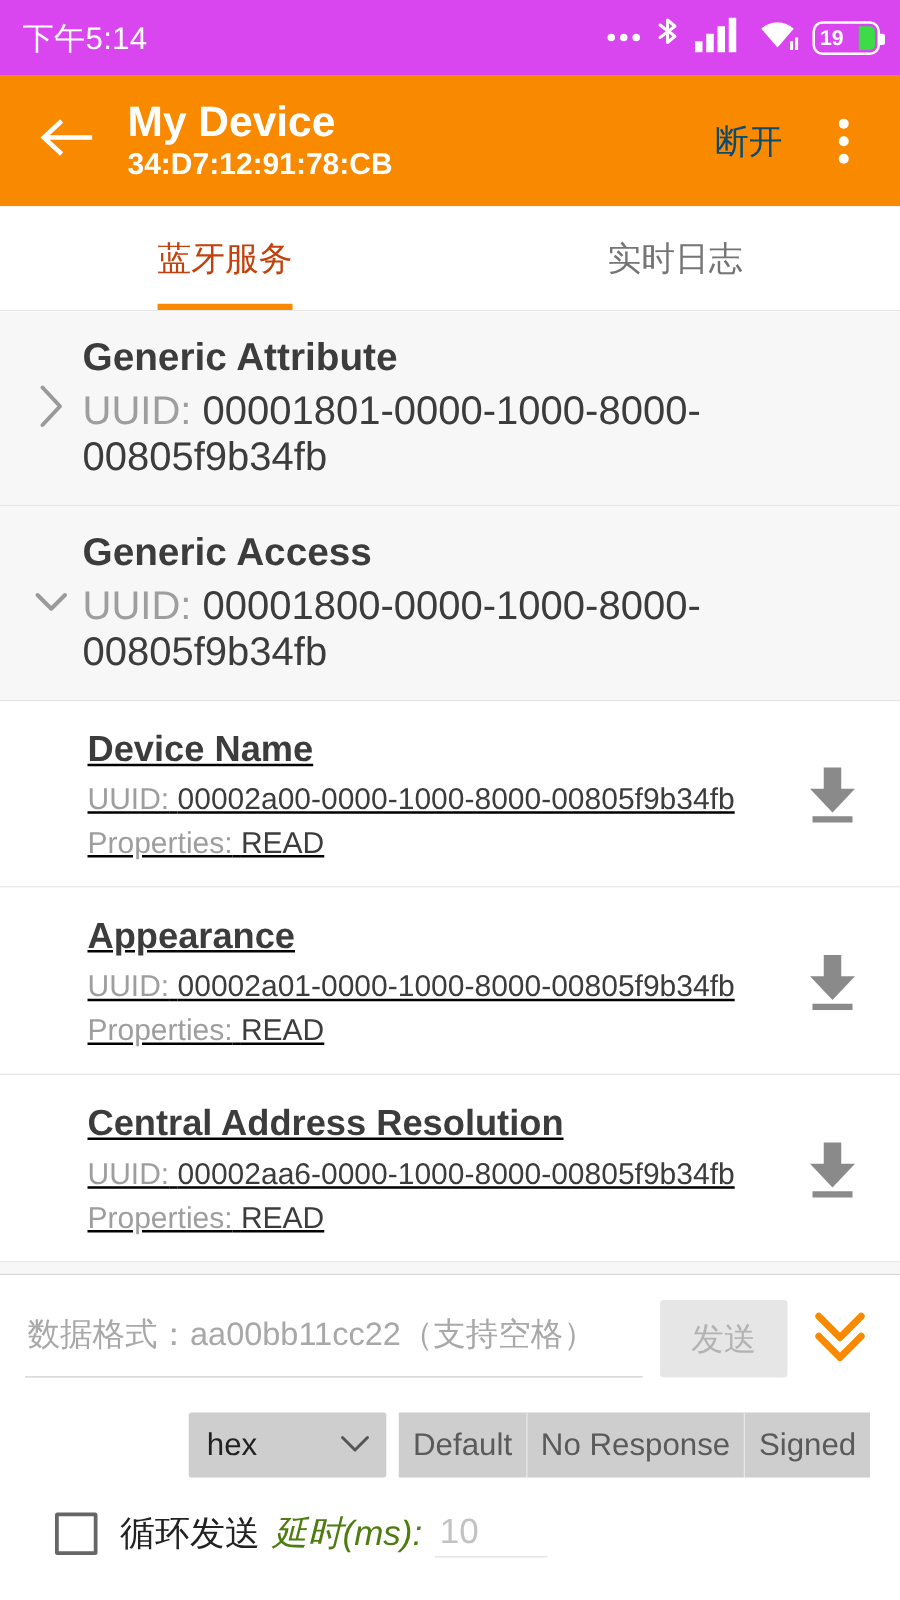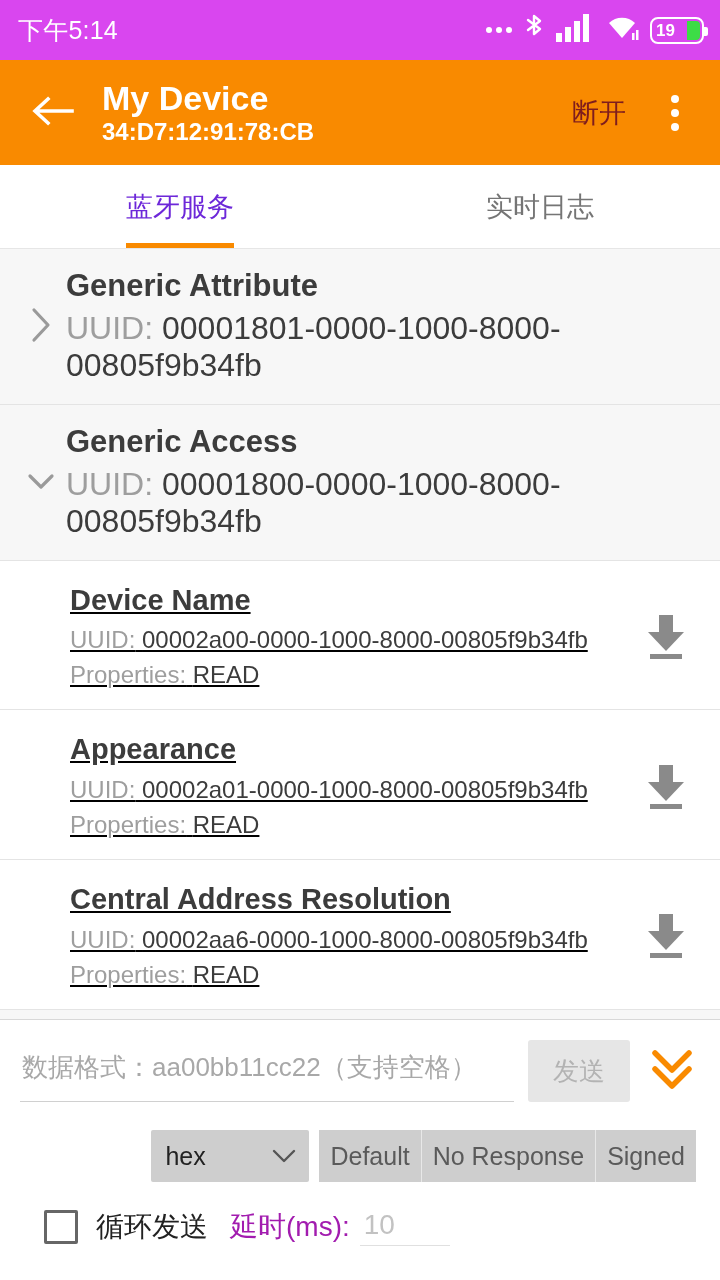--- a/index.html
+++ b/index.html
@@ -37,37 +37,37 @@
 
   
   .appbar {
     height: 105px; background: #F98A00; color: #fff;
     display: flex; align-items: center; padding: 0 20px 0 24px;
   }
   .back-btn { width: 56px; height: 56px; display: flex; align-items: center; justify-content: center; }
   .title-wrap { flex: 1; margin-left: 22px; }
   .dev-title { font-size: 34px; font-weight: 700; line-height: 1.12; }
   .dev-mac { font-size: 24px; font-weight: 700; line-height: 1.2; margin-top: 1px; }
-  .disconnect-btn { font-size: 27px; color: #7f1d1d; padding: 6px 10px; text-align: right; }
+  .disconnect-btn { font-size: 27px; color: #0c4a6e; padding: 6px 10px; text-align: right; }
   .overflow-btn {
     width: 50px; height: 56px; display: flex; flex-direction: column;
     align-items: center; justify-content: center; gap: 6px; margin-left: 14px;
   }
   .overflow-btn i { width: 8px; height: 8px; border-radius: 50%; background: #fff; display: block; }
 
   
   .tabs {
     height: 84px; background: #fff; display: flex;
     border-bottom: 1px solid #e6e6e6;
   }
   .tab {
     flex: 1; display: flex; align-items: center; justify-content: center;
     position: relative; font-size: 27px; color: #757575;
   }
-  .tab.active { color: #6d28d9; }
+  .tab.active { color: #c2410c; }
   .tab.active:after {
     content: ""; position: absolute; bottom: 0; left: 50%; transform: translateX(-50%);
     width: 108px; height: 5px; background: #F98A00;
   }
 
   
   .list { position: absolute; top: 249px; left: 0; right: 0; bottom: 0; overflow: hidden; background:#fff; }
   .service-row {
     background: #f7f7f7; border-bottom: 1px solid #e4e4e4;
     padding: 18px 20px 20px 20px; display: flex; align-items: center;
@@ -121,21 +121,21 @@
   .seg {
     height: 52px; background: #cecece; color: #5a5a5a; font-size: 25px;
     display: flex; align-items: center; padding: 0 11px;
     border-right: 1px solid #e8e8e8;
   }
   .seg:last-child { border-right: none; }
 
   .loop-row { display: flex; align-items: center; margin-top: 26px; padding-left: 24px; }
   .checkbox { width: 34px; height: 34px; border: 3px solid #666; border-radius: 2px; background: #fff; }
   .loop-label { font-size: 28px; color: #222; margin-left: 18px; }
-  .delay-label { font-size: 28px; color: #a21caf; margin-left: 22px; }
+  .delay-label { font-size: 28px; color: #4d7c0f; margin-left: 10px; font-style: italic; }
   .delay-input {
     width: 90px; border: none; border-bottom: 1px solid #e0e0e0; background: transparent;
     font-size: 28px; color: #3c3c3c; outline: none; margin-left: 10px;
     font-family: "Liberation Sans", sans-serif; padding: 0 4px 4px 4px;
   }
   .delay-input::placeholder { color: #c2c2c2; }
 </style>
 </head>
 <body>
 

